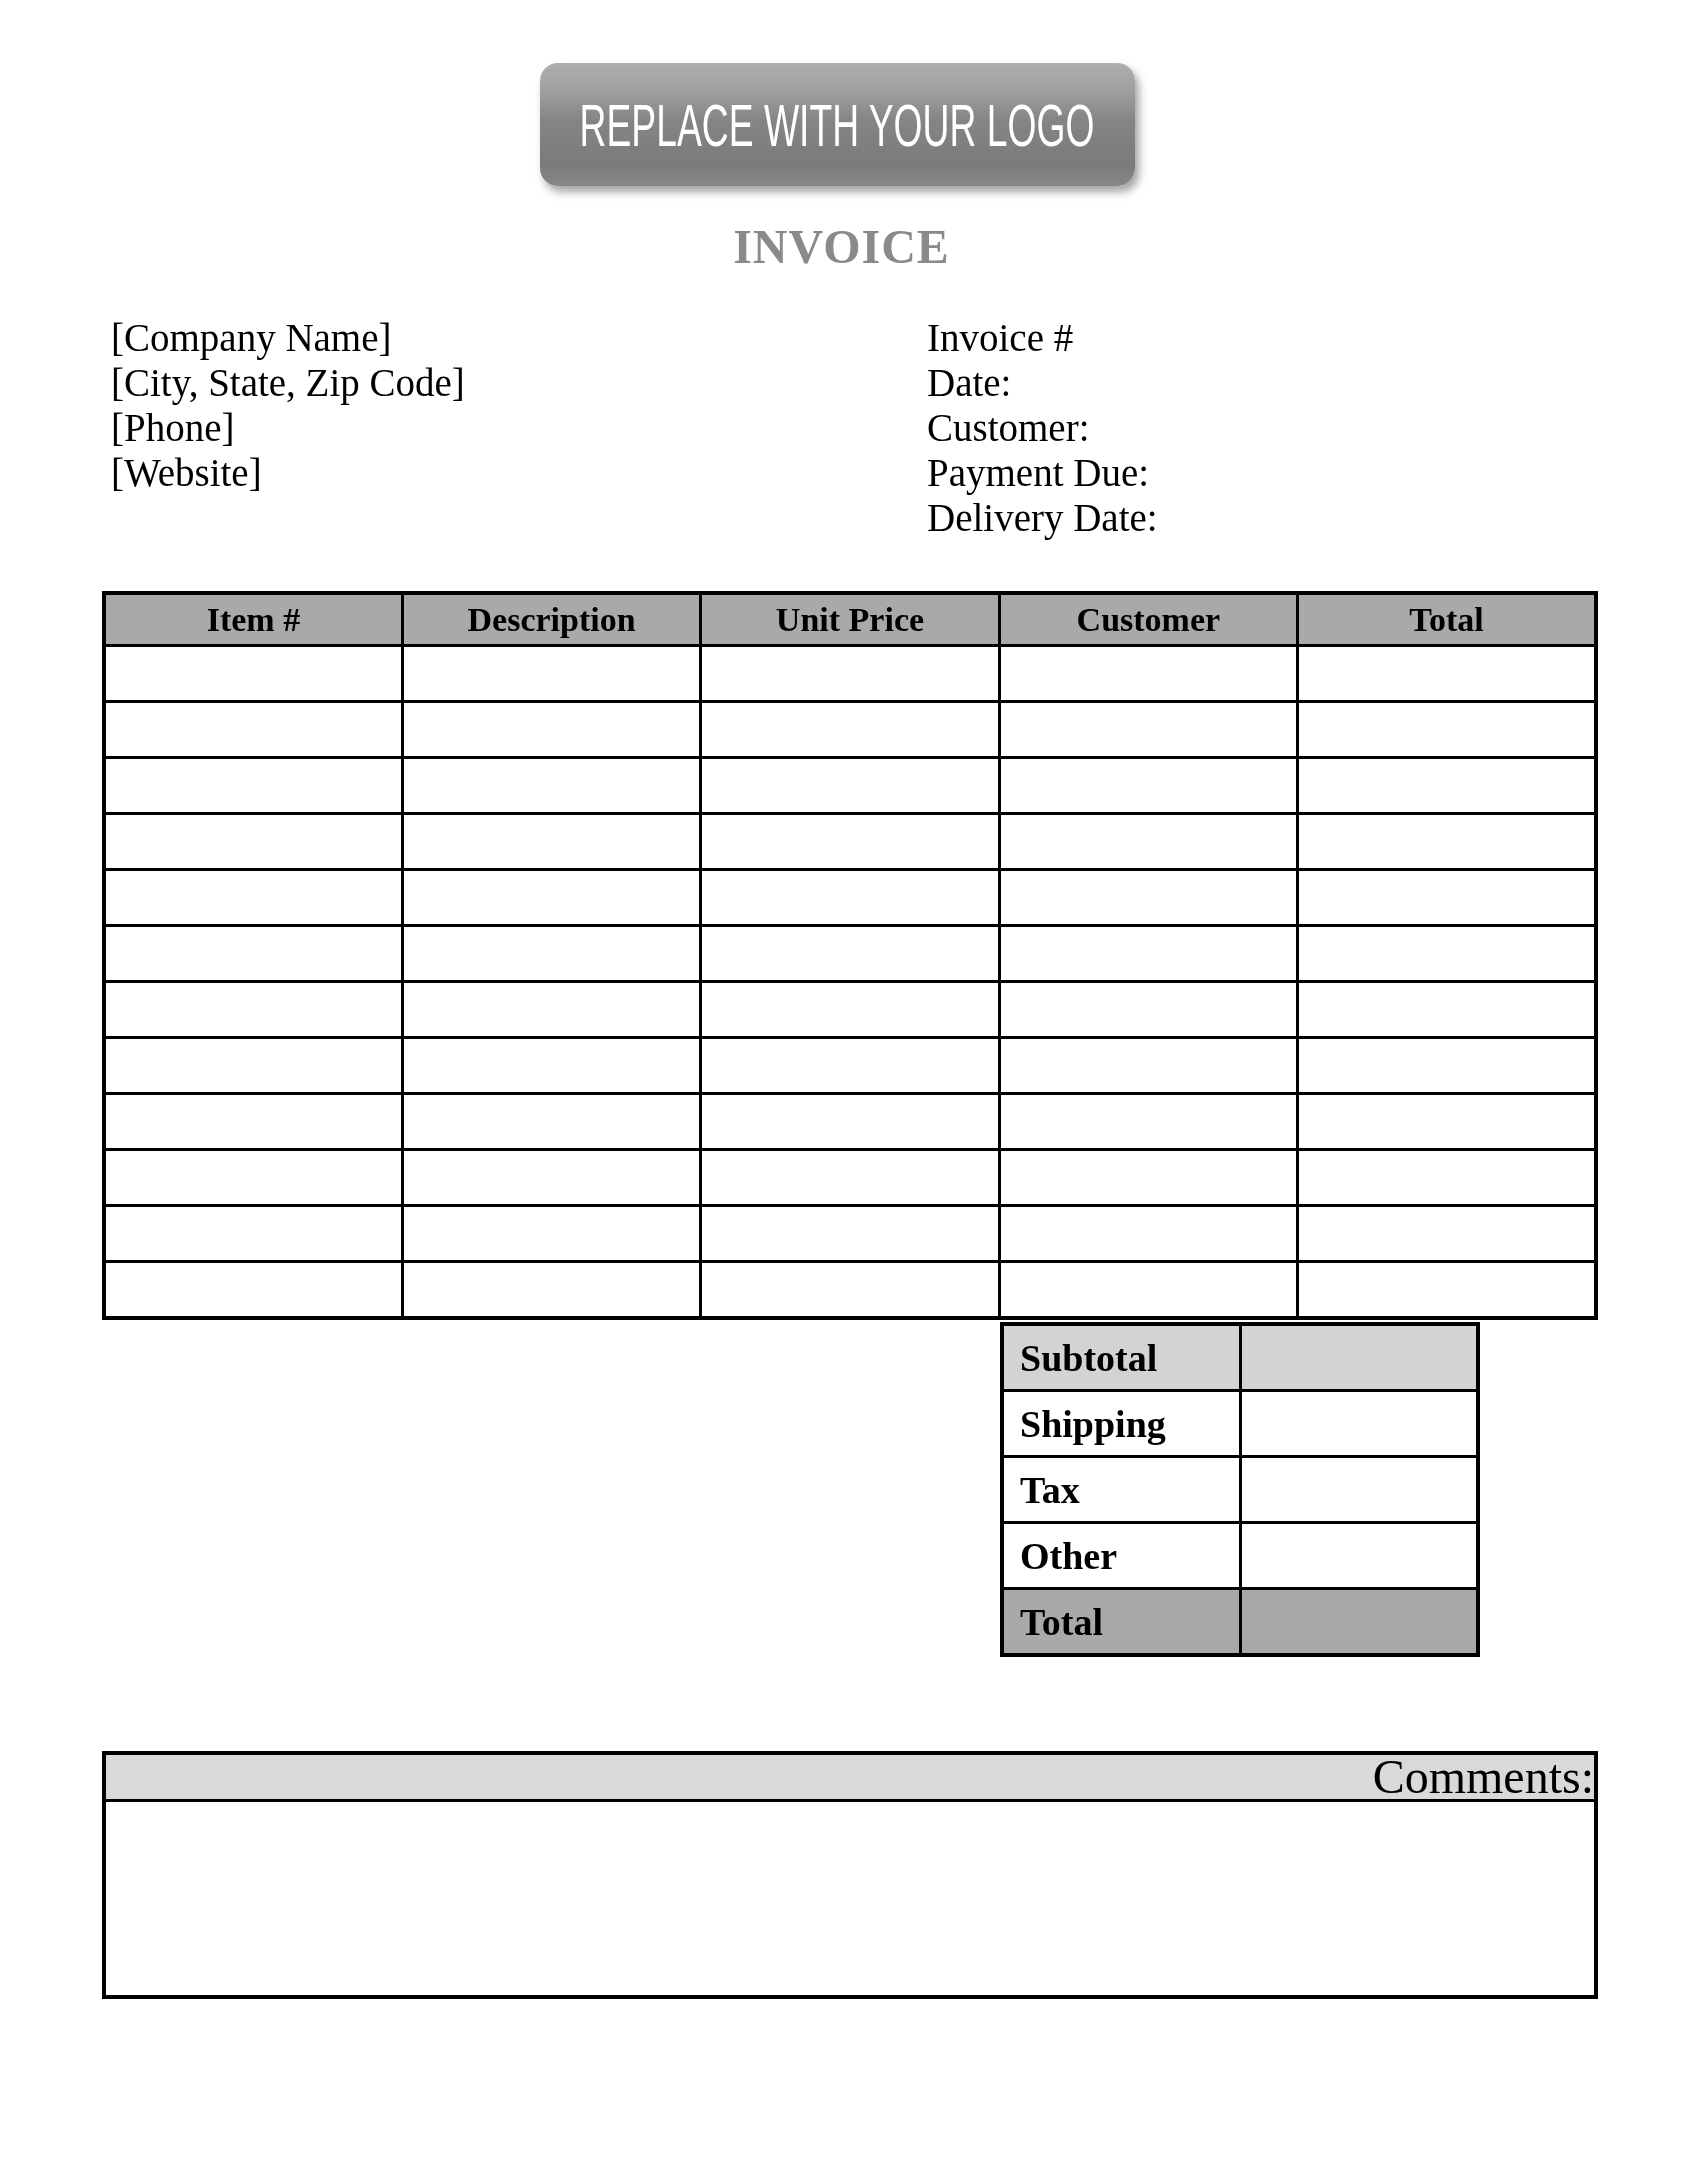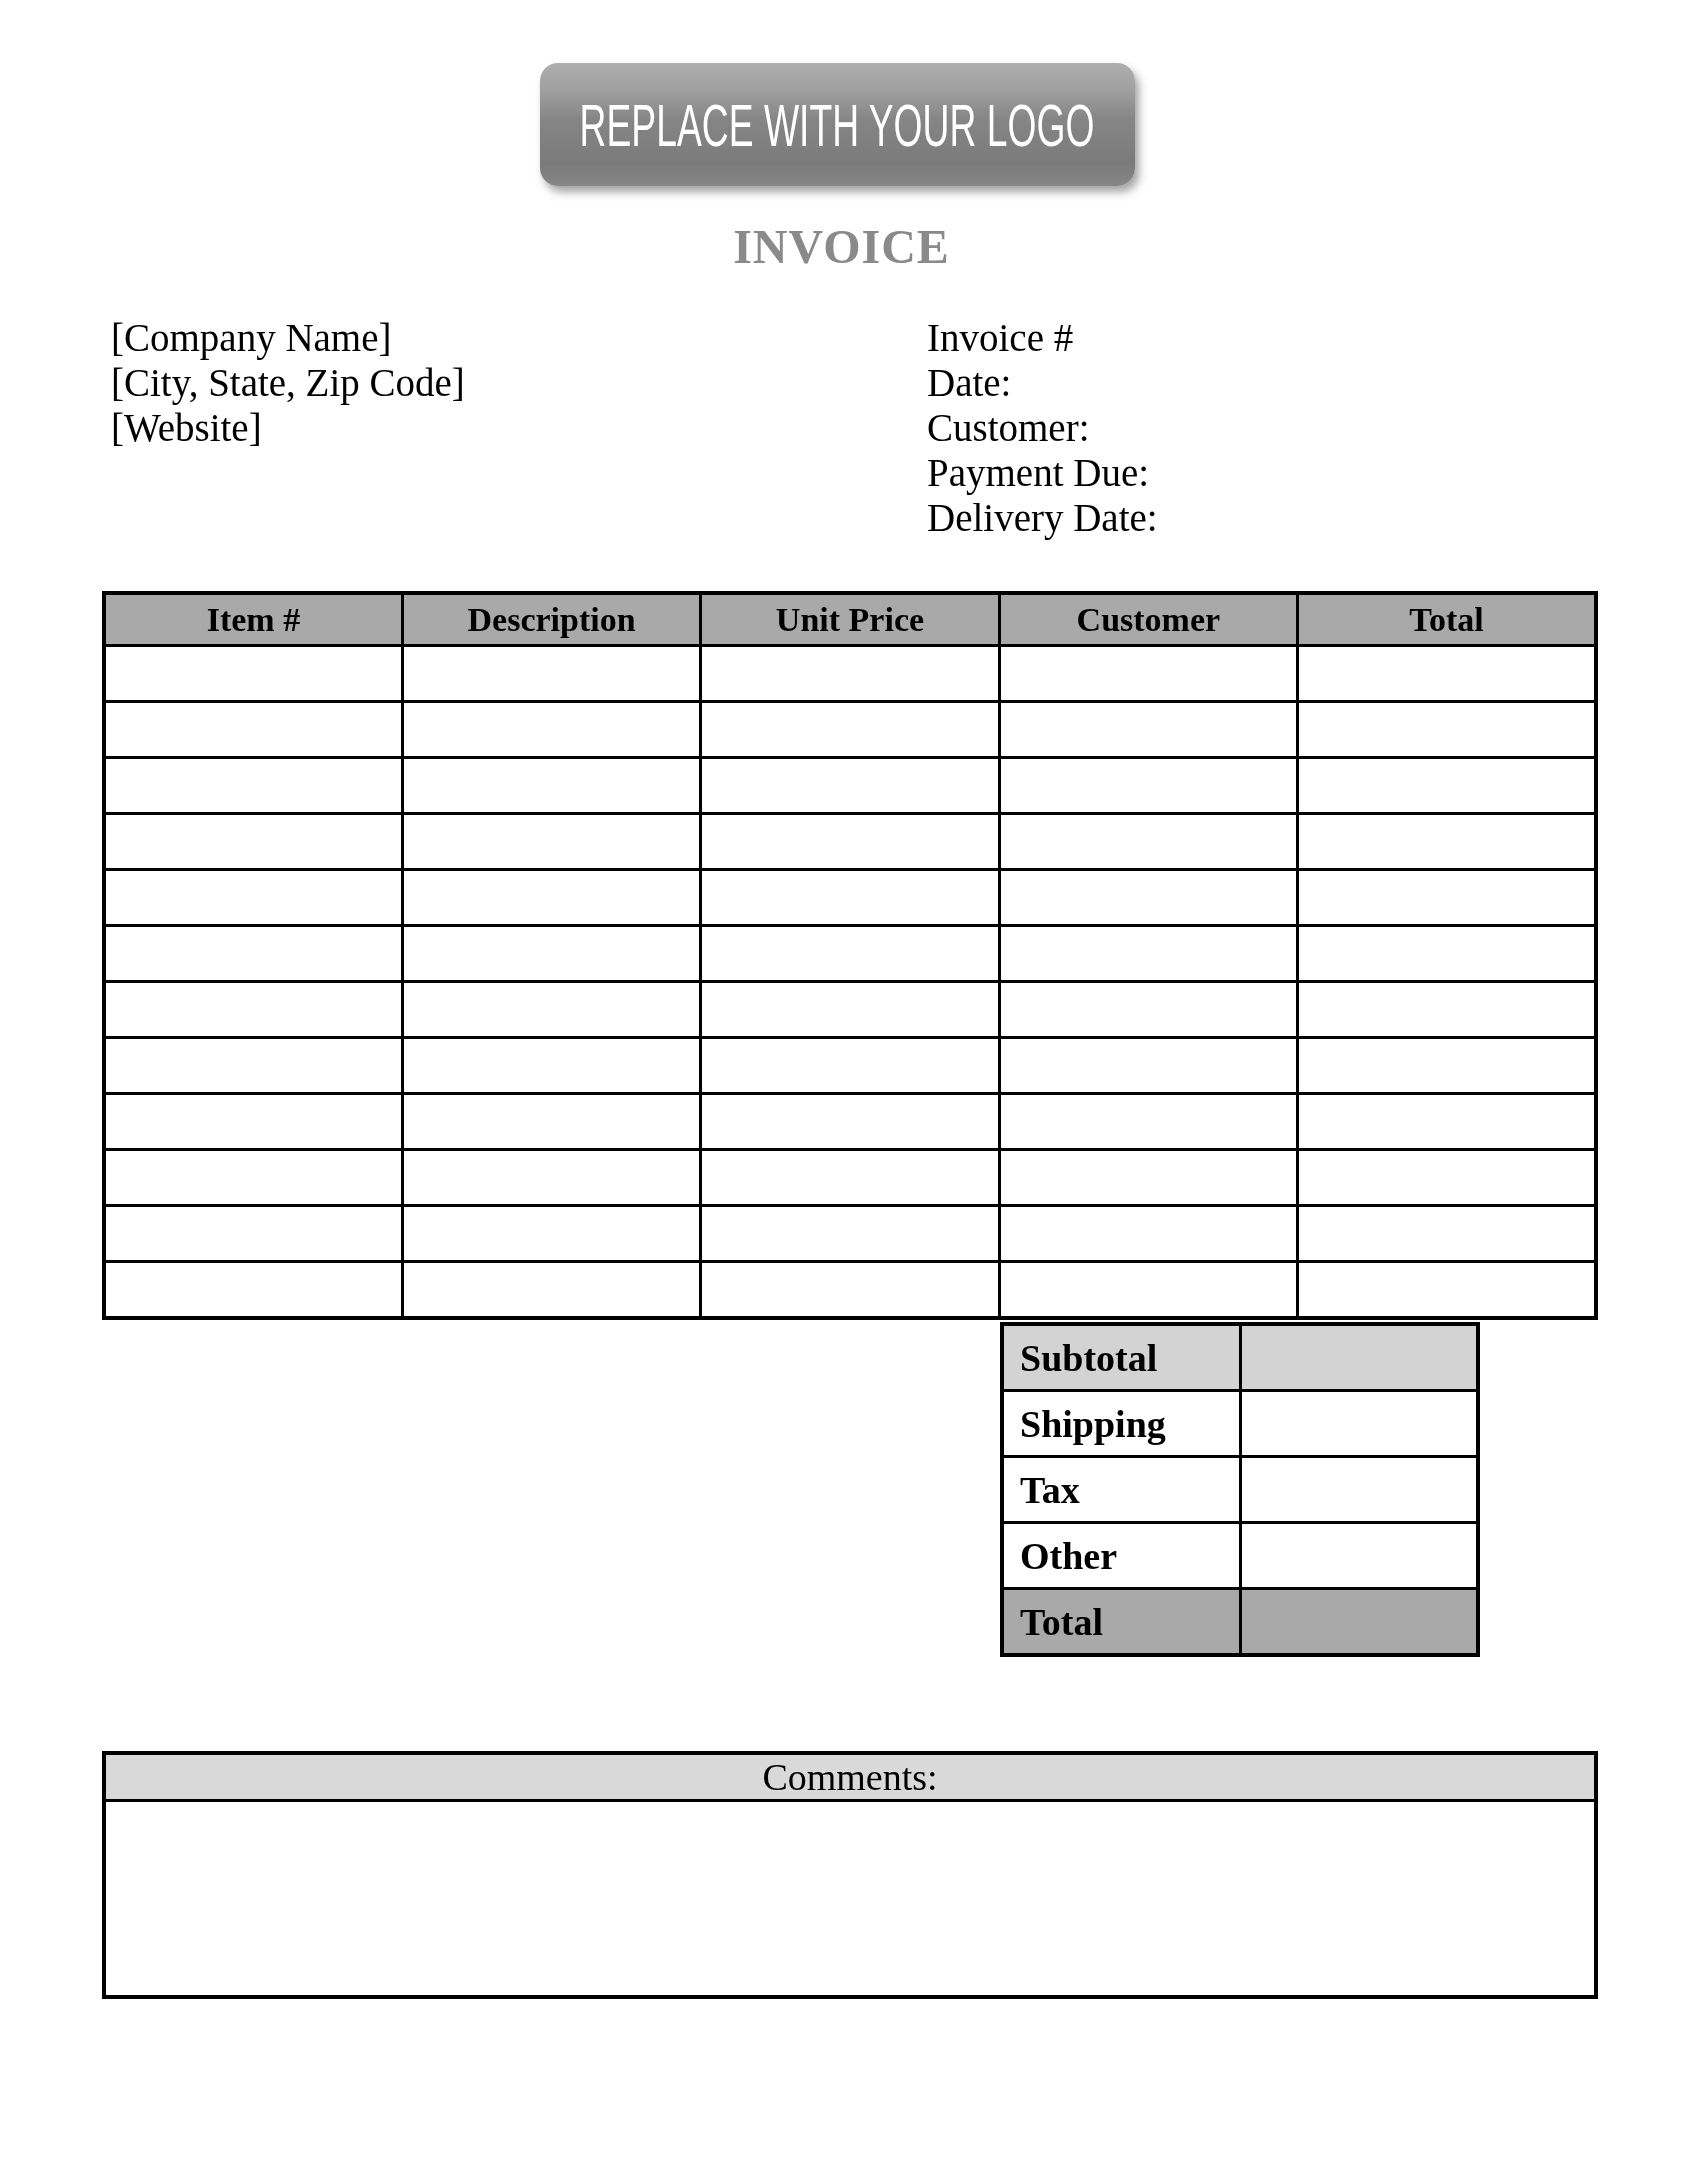--- a/index.html
+++ b/index.html
@@ -75,38 +75,39 @@
   .comments {
     position: absolute; left: 102px; top: 1751px;
     width: 1496px;
     border: 4px solid var(--border-black, #000);
     box-sizing: border-box;
   }
   .comments-header {
     background: var(--comments-header-bg, #d9d9d9);
     border-bottom: 3px solid var(--border-black, #000);
     height: 44px; line-height: 44px;
-    text-align: center; font-size: 38px;
+    text-align: right; font-size: 48px;
   }
   .comments-body { height: 193px; background: #ffffff; }
 </style>
 </head>
 <body>
 
 <div class="logo">
   <svg width="595" height="123" viewBox="0 0 601 124">
     <text x="300" y="84" text-anchor="middle" textLength="520" lengthAdjust="spacingAndGlyphs" font-family="Liberation Sans, DejaVu Sans, sans-serif" font-size="60" fill="#ffffff">REPLACE WITH YOUR LOGO</text>
   </svg>
 </div>
 
 <div class="page-title">INVOICE</div>
 
 <div class="info-block info-left">
   <div>[Company Name]</div>
   <div>[City, State, Zip Code]</div>
+  <div>[Phone]</div>
   <div>[Website]</div>
 </div>
 
 <div class="info-block info-right">
   <div>Invoice #</div>
   <div>Date:</div>
   <div>Customer:</div>
   <div>Payment Due:</div>
   <div>Delivery Date:</div>
 </div>

